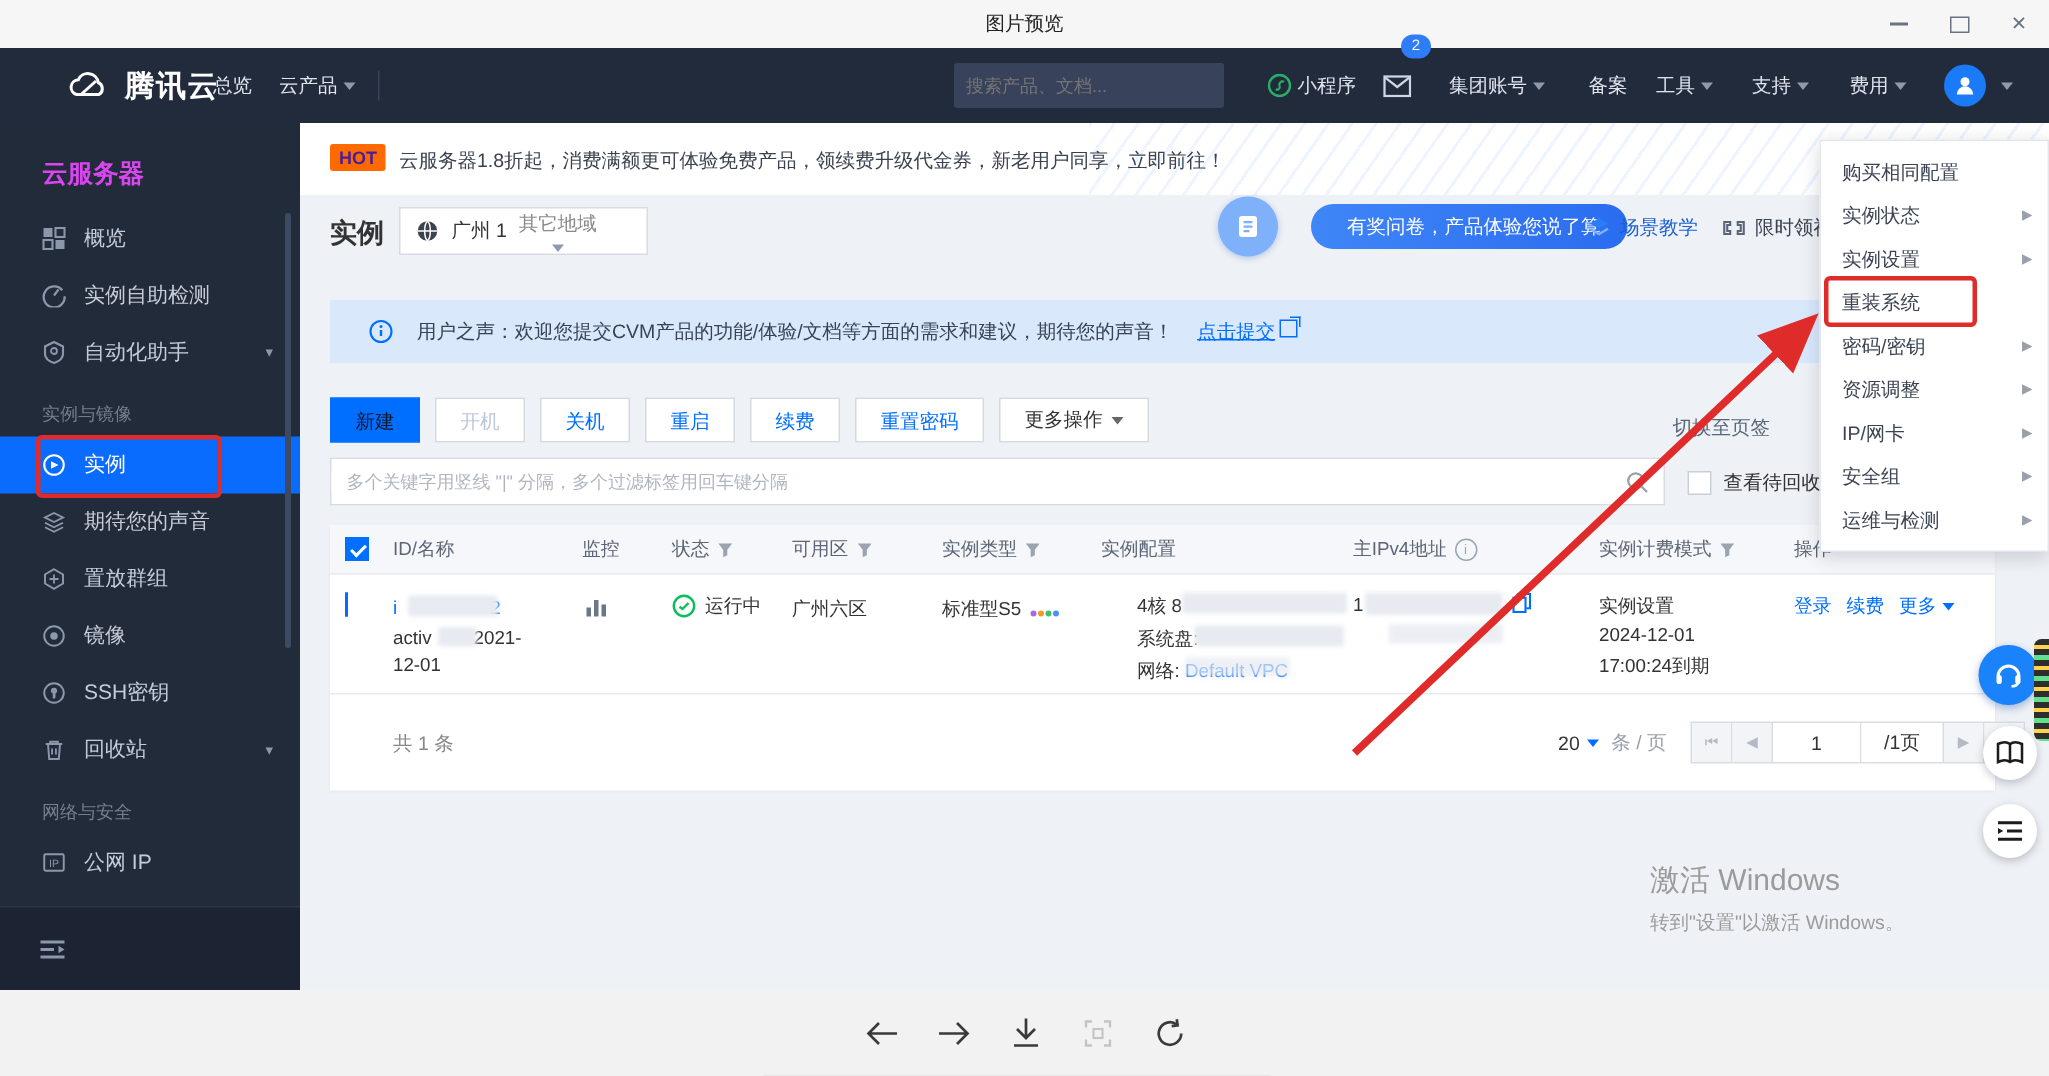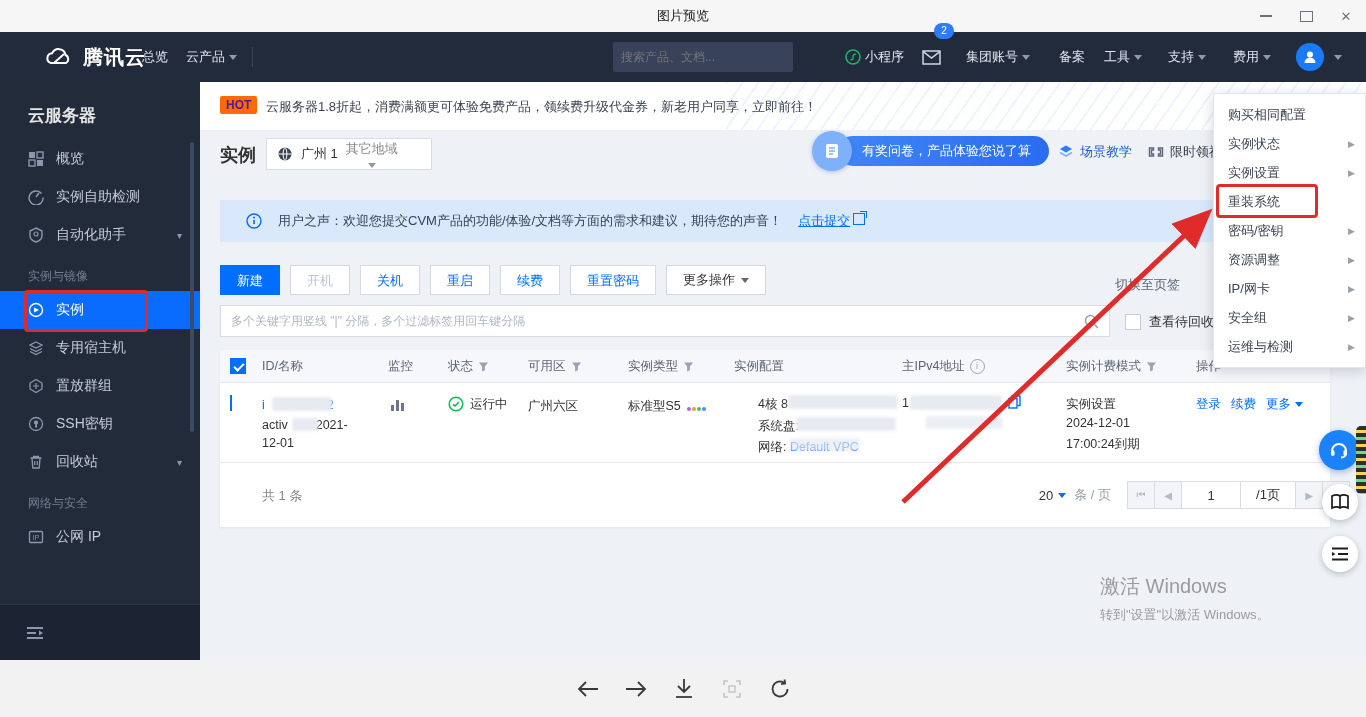--- a/index.html
+++ b/index.html
@@ -11,58 +11,58 @@
   .wb-min{right:80px}.wb-max{right:40px}.wb-close{right:0}
   .glyph-min{display:block;width:12px;height:0;border-top:2px solid #6b7380;}
   .glyph-max{display:block;width:11px;height:9px;border:1.5px solid #6b7380;}
   .glyph-close{font-size:13px;color:#6b7380;}
   
   .topnav{position:absolute;top:32px;left:0;width:1366px;height:50px;background:#222b3c;color:#dfe4ee;}
   .brand{position:absolute;left:44px;top:0;height:50px;display:flex;align-items:center;gap:9px;color:#fff;font-size:20px;font-weight:bold;letter-spacing:1px;}
   .nav-item{position:absolute;top:0;height:50px;display:flex;align-items:center;font-size:13px;color:#dfe4ee;gap:4px;}
   .caret{width:0;height:0;border-left:4px solid transparent;border-right:4px solid transparent;border-top:5px solid #8f99ad;display:inline-block;}
   .nav-divider{position:absolute;left:252px;top:15px;width:1px;height:20px;background:#3a4458;}
-  .nav-search{position:absolute;left:613px;top:10px;width:180px;height:30px;background:#38425a;border-radius:2px;display:flex;align-items:center;}
+  .nav-search{position:absolute;left:636px;top:10px;width:180px;height:30px;background:#38425a;border-radius:2px;display:flex;align-items:center;}
   .nav-search input{flex:1;background:transparent;border:0;outline:none;color:#aab2c4;font-size:12px;padding:0 8px;font-family:inherit;}
   .mail-badge{position:absolute;left:12px;top:-9px;min-width:16px;height:16px;border-radius:8px;background:#2e7df7;color:#fff;font-size:10px;line-height:16px;text-align:center;padding:0 2px;}
   .avatar{position:absolute;left:1296px;top:11px;width:28px;height:28px;border-radius:50%;background:#1a7af8;display:flex;align-items:center;justify-content:center;}
   
   .sidebar{position:absolute;top:82px;left:0;width:200px;height:578px;background:#222b3a;}
-  .sb-title{color:#e5e5e5;font-size:17px;font-weight:bold;padding:22px 0 0 28px;height:22px;}
+  .sb-title{color:#d946ef;font-size:17px;font-weight:bold;padding:22px 0 0 28px;height:22px;}
   .sb-list{margin-top:14px;}
   .sb-item{height:38px;display:flex;align-items:center;gap:12px;padding-left:28px;font-size:14px;color:#c5ccd8;position:relative;}
   .sb-item .sb-ic{width:16px;height:16px;color:#8d97ab;flex:0 0 16px;}
   .sb-item.active{background:#0a6cff;color:#fff;}
   .sb-item.active .sb-ic{color:#fff;}
   .sb-sec{color:#747e90;font-size:12px;padding:14px 0 6px 28px;}
   .sb-chevron{position:absolute;right:18px;color:#8d97ab;font-size:10px;}
   .sb-scrollbar{position:absolute;left:190px;top:60px;width:4px;height:290px;background:#3d4a63;border-radius:2px;}
   .sb-bottom{position:absolute;bottom:0;left:0;width:200px;height:56px;background:#1c2433;border-top:1px solid #2c3546;display:flex;align-items:center;padding-left:26px;box-sizing:border-box;color:#8d97ab;}
   
   .banner{position:absolute;top:82px;left:200px;width:1166px;height:48px;background:#fff;overflow:hidden;}
   .banner::after{content:"";position:absolute;right:0;top:0;width:640px;height:48px;background:repeating-linear-gradient(125deg,rgba(0,110,255,.07) 0 2px,transparent 2px 13px);}
   .hot-badge{position:absolute;left:20px;top:14px;background:#ff6a00;color:#4c1d95;font-size:12px;font-weight:bold;padding:2px 6px;border-radius:2px;}
   .banner-text{position:absolute;left:66px;top:16px;font-size:13px;color:#3c4350;}
   .page-header{position:absolute;top:130px;left:200px;width:1166px;height:60px;}
   .page-title{position:absolute;left:20px;top:13px;font-size:18px;font-weight:bold;color:#333;}
   .region-box{position:absolute;left:66px;top:8px;width:166px;height:32px;background:#fff;border:1px solid #d8dce2;display:flex;align-items:center;gap:8px;padding-left:10px;box-sizing:border-box;font-size:13px;color:#333;}
   .region-other{color:#888;display:flex;align-items:center;gap:5px;flex-direction:column;}
-  .survey-pill{position:absolute;left:612px;top:5px;height:32px;display:flex;align-items:center;}
+  .survey-pill{position:absolute;left:612px;top:5px;height:32px;display:flex;align-items:center;gap:36px;}
   .pill-ic{width:40px;height:40px;border-radius:50%;background:#7fb0fa;display:flex;align-items:center;justify-content:center;position:relative;z-index:2;box-shadow:0 1px 4px rgba(30,90,200,.3);}
   .pill-body{margin-left:-14px;height:30px;line-height:30px;background:linear-gradient(90deg,#3f86f7,#2a6cf0);color:#fff;font-size:13px;border-radius:15px;padding:0 18px 0 24px;}
   .hdr-link{position:absolute;top:13px;display:flex;align-items:center;gap:6px;font-size:13px;}
   .link-scene{left:858px;color:#1b5fd6;}
   .link-coupon{left:948px;color:#3c4350;}
   .notice{position:absolute;top:200px;left:220px;width:1126px;height:42px;background:#d9e8fb;display:flex;align-items:center;box-sizing:border-box;padding-left:26px;gap:16px;font-size:13px;color:#38425a;}
   .notice a{color:#006eff;}
   .ext-ic{display:inline-block;width:10px;height:10px;border:1px solid #006eff;position:relative;margin-left:3px;}
   .ext-ic::after{content:"";position:absolute;right:-3px;top:-3px;width:6px;height:6px;border-top:1px solid #006eff;border-right:1px solid #006eff;}
   .btn-row{position:absolute;top:265px;left:220px;display:flex;gap:10px;}
   .btn{height:30px;line-height:30px;padding:0 16px;font-size:13px;background:#fff;border:1px solid #d5d9e0;color:#006eff;text-align:center;box-sizing:border-box;}
-  .btn.primary{background:#006eff;border-color:#006eff;color:#ffffff;}
+  .btn.primary{background:#006eff;border-color:#006eff;color:#0f172a;}
   .btn.disabled{color:#bcc6d8;}
   .btn.plain{color:#333;display:flex;align-items:center;gap:6px;}
   .switch-tab{position:absolute;left:1115px;top:276px;font-size:13px;color:#5a6578;}
   .search-bar{position:absolute;top:305px;left:220px;width:890px;height:32px;background:#fff;border:1px solid #d8dce2;box-sizing:border-box;display:flex;align-items:center;}
   .search-bar input{flex:1;border:0;outline:none;font-size:12px;color:#333;padding:0 10px;font-family:inherit;}
   .search-bar input::placeholder{color:#b0b6c0;}
   .sb-mag{margin-right:10px;color:#98a0ac;}
   .recycle{position:absolute;left:1125px;top:313px;display:flex;align-items:center;gap:8px;font-size:13px;color:#333;}
   .cb{width:16px;height:16px;box-sizing:border-box;border:1px solid #c8ced6;background:#fff;}
   .cb.checked{background:#006eff;border-color:#006eff;position:relative;}
@@ -227,28 +227,35 @@
             <circle cx="8" cy="8" r="6.5" fill="none" stroke="currentColor" stroke-width="1.4"></circle>
             <path d="M6 5.5 11 8 6 10.5z" fill="currentColor"></path>
           </svg>
         <span>实例</span>
       </div>
       <div class="sb-item">
         <svg class="sb-ic" viewBox="0 0 16 16">
             <path d="M8 2 14 5 8 8 2 5z" fill="none" stroke="currentColor" stroke-width="1.3"></path>
             <path d="M2 8.5 8 11.5 14 8.5M2 11.5 8 14.5 14 11.5" fill="none" stroke="currentColor" stroke-width="1.3"></path>
           </svg>
-        <span>专用宿主机</span>
+        <span>期待您的声音</span>
       </div>
       <div class="sb-item">
         <svg class="sb-ic" viewBox="0 0 16 16">
             <path d="M8 1.5 14 5v6L8 14.5 2 11V5z" fill="none" stroke="currentColor" stroke-width="1.3"></path>
             <path d="M5 8h6M8 5v6" stroke="currentColor" stroke-width="1.2"></path>
           </svg>
         <span>置放群组</span>
+      </div>
+      <div class="sb-item">
+        <svg class="sb-ic" viewBox="0 0 16 16">
+            <circle cx="8" cy="8" r="6.5" fill="none" stroke="currentColor" stroke-width="1.3"></circle>
+            <circle cx="8" cy="8" r="2.5" fill="currentColor"></circle>
+          </svg>
+        <span>镜像</span>
       </div>
       <div class="sb-item">
         <svg class="sb-ic" viewBox="0 0 16 16">
             <circle cx="8" cy="8" r="6.5" fill="none" stroke="currentColor" stroke-width="1.3"></circle>
             <path d="M8 4.5a2 2 0 0 1 1 3.8V11l-1 1-1-1 .3-.8-.3-.8.3-.8-.3-.8V8.3A2 2 0 0 1 8 4.5z" fill="currentColor"></path>
           </svg>
         <span>SSH密钥</span>
       </div>
       <div class="sb-item">
         <svg class="sb-ic" viewBox="0 0 16 16">

